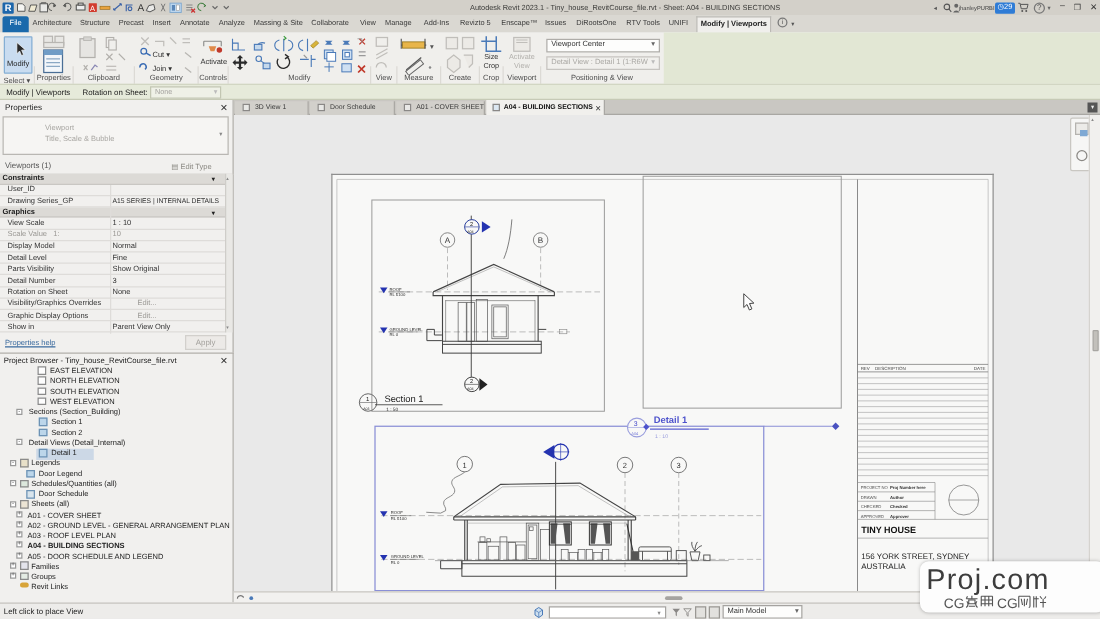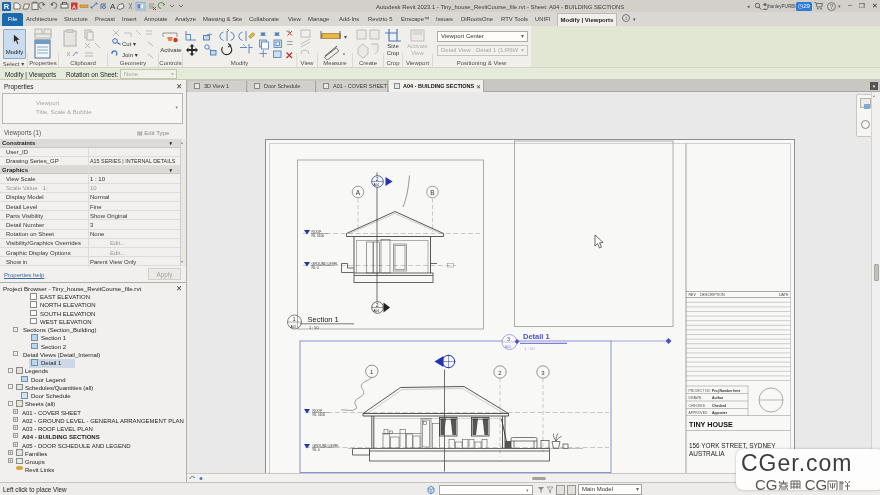--- a/index.html
+++ b/index.html
@@ -669,22 +669,22 @@
       <path d="M1,1 h6 l-2.5,3 v3 l-1,-0.8 v-2.2 z" fill="#8a8886"></path>
     </svg>
 <svg class="ab" style="left:546px;top:2.5px" width="8" height="8" viewBox="0 0 8 8">
       <path d="M1,1 h6 l-2.5,3 v3 l-1,-0.8 v-2.2 z" fill="none" stroke="#8a8886" stroke-width="0.7"></path>
     </svg>
 <div class="ab" style="left:556px;top:1.5px;width:9px;height:10px;background:#e2e1de;border:1px solid #9a9894;"></div>
 <div class="ab" style="left:567px;top:1.5px;width:9px;height:10px;background:#e2e1de;border:1px solid #9a9894;"></div>
 <div class="ab" style="left:578px;top:1px;width:64px;height:11px;background:#fdfdfc;border:1px solid #a5a3a0;font-size:6px;color:#333;line-height:9.5px;padding-left:3px;">Main Model<span style="position:absolute;right:2px;color:#666;">▾</span></div>
 </div>
 <div class="ab" id="watermark" style="left:736px;top:449px;width:148px;height:41px;background:#fdfdfd;border-radius:7px;box-shadow:0 0 3px rgba(0,0,0,0.25);">
-<div class="t" style="left:5px;top:1px;font-size:23px;color:#3d3d3d;letter-spacing:1px;">CGer.com</div>
-<div class="t" style="left:19px;top:26.5px;font-size:15px;color:#555;">CG<svg width="23" height="11" viewBox="0 0 23 11" style="vertical-align:-1px">
+<div class="t" style="left:5px;top:1px;font-size:23px;color:#3d3d3d;letter-spacing:1px;">Proj.com</div>
+<div class="t" style="left:19px;top:26.5px;font-size:11px;color:#555;">CG<svg width="23" height="11" viewBox="0 0 23 11" style="vertical-align:-1px">
         <g stroke="#555" stroke-width="0.9" fill="none">
           <path d="M1,3 h9 M2,1 l-1,2 M5.5,0.5 v2.5 M3,4 h5 v3 h-5 z M3,9 h5 M1.5,5 q2,3 -0.5,5 M9.5,5 q-2,3 0.5,5"></path>
           <path d="M13,2 h9 M13,2 v8 M22,2 v8 M13,5 h9 M13,8 h9 M16,2 v8 M19,2 v8" transform="translate(0,-1)"></path>
         </g>
       </svg> CG<svg width="23" height="11" viewBox="0 0 23 11" style="vertical-align:-1px">
         <g stroke="#555" stroke-width="0.9" fill="none">
           <path d="M1,1 h9 M1,1 v9 M10,1 v8 q0,1 -1,1 M3,3 l1,5 M5.5,3 v6 M8,3 l-1,5"></path>
           <path d="M13,1 v9 M13,3 h4 M15,1 v9 M18,6 h5 M20.5,3 v7 M18,1 l1.5,2 M23,1 l-1.5,2"></path>
         </g>
       </svg></div>

